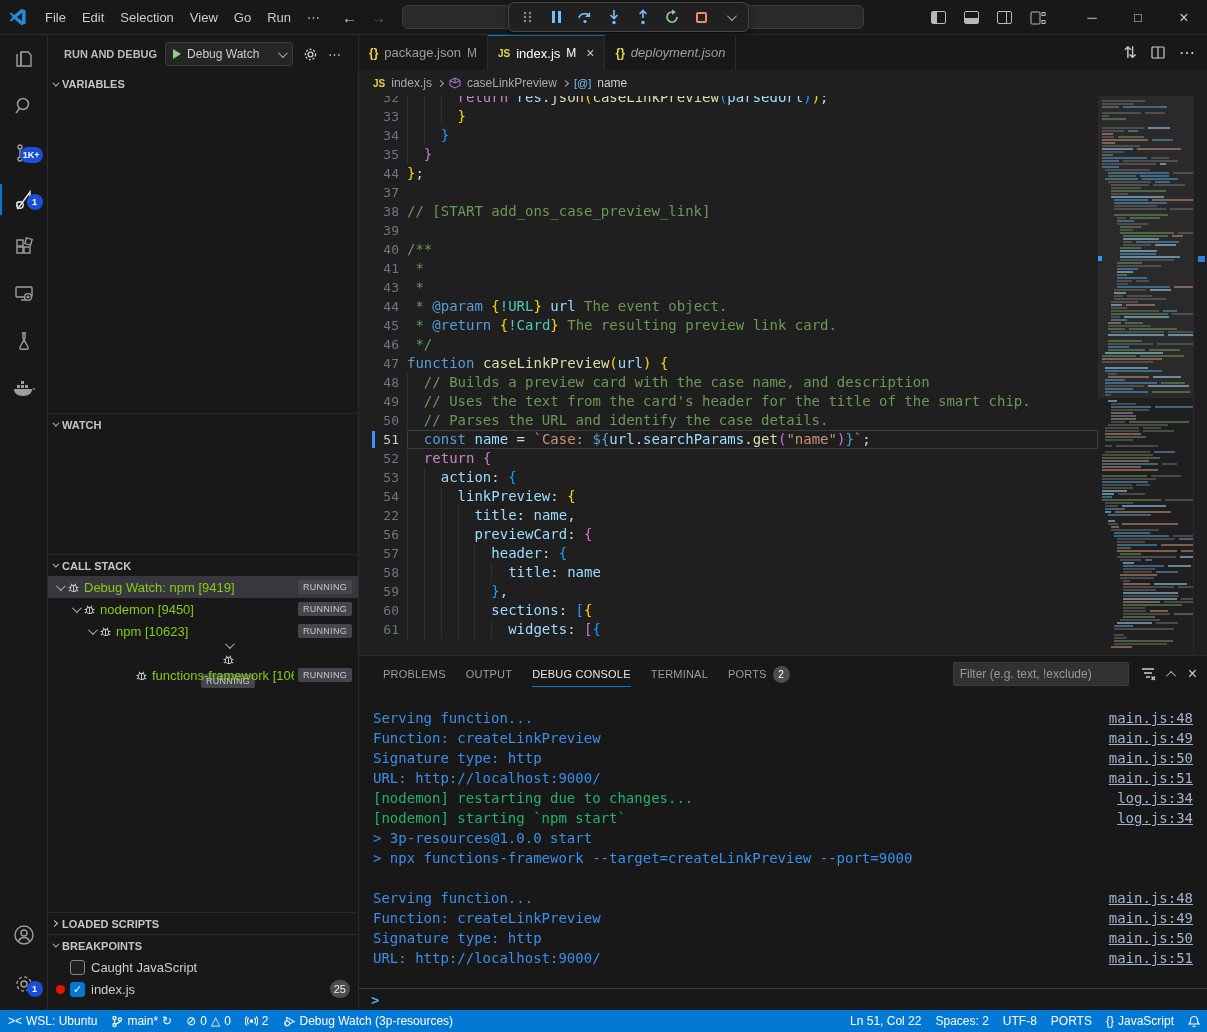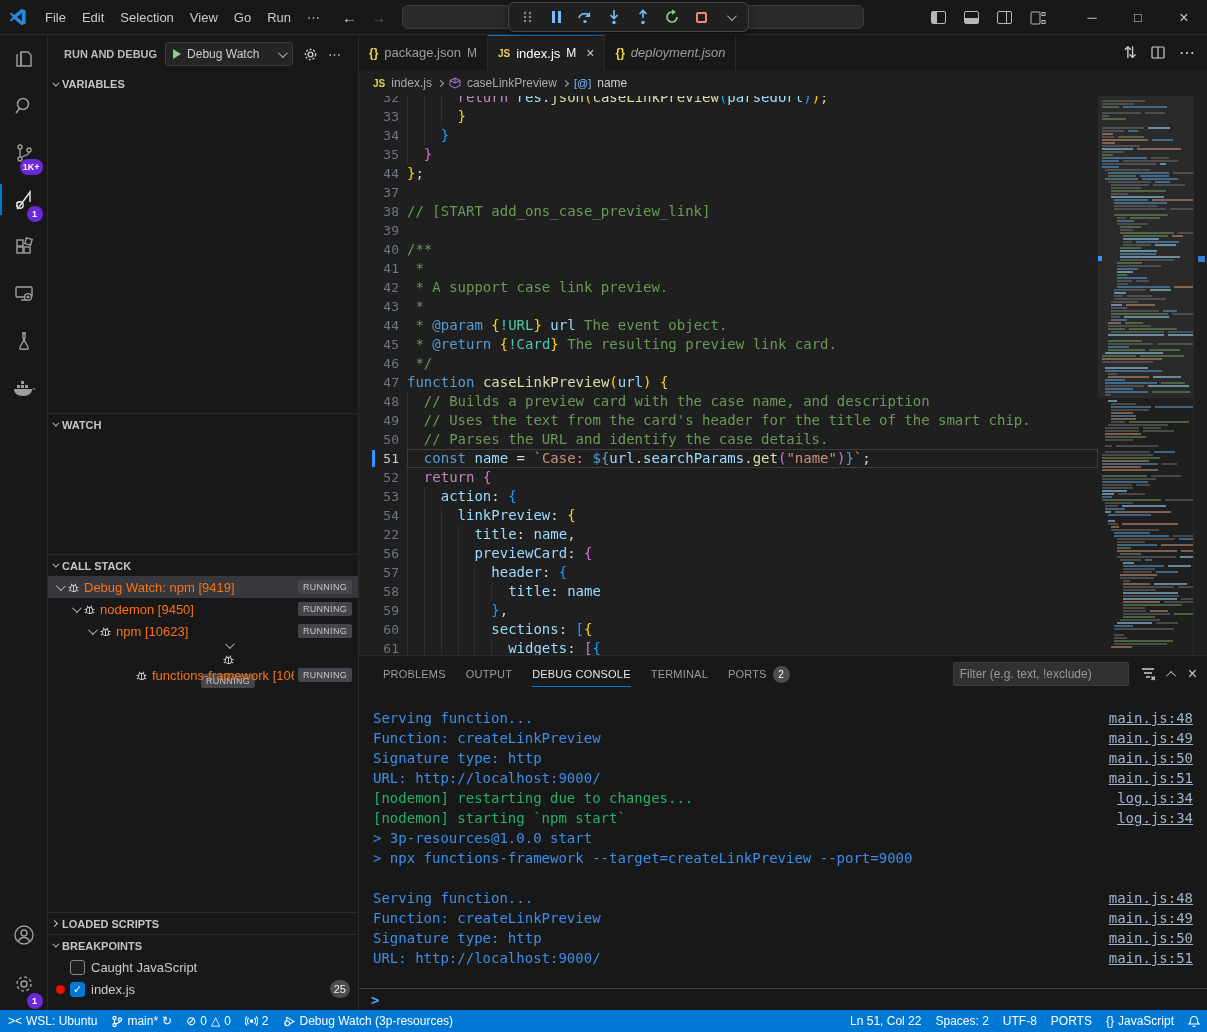--- a/index.html
+++ b/index.html
@@ -39,22 +39,22 @@
   
   .app { display:flex; height:975px; }
 
   
   .activitybar { width:48px; background:#181818; border-right:1px solid #2b2b2b;
     display:flex; flex-direction:column; align-items:center; }
   .act-item { width:48px; height:47px; display:flex; align-items:center; justify-content:center;
     position:relative; color:#9d9d9d; }
   .act-item.active { color:#e7e7e7; }
   .act-item.active::before { content:""; position:absolute; left:0; top:8px; bottom:8px; width:2px; background:#0078d4; }
-  .act-badge { position:absolute; right:5px; bottom:1px; min-width:16px; height:16px; border-radius:9px;
-    background:#6d28d9; color:#fff; font-size:9px; font-weight:bold; display:flex;
+  .act-badge { position:absolute; right:5px; bottom:13px; min-width:16px; height:16px; border-radius:9px;
+    background:#1d4ed8; color:#fff; font-size:9px; font-weight:bold; display:flex;
     align-items:center; justify-content:center; padding:0 3px; }
   .act-spacer { flex:1; }
 
   
   .sidebar { width:311px; background:#181818; border-right:1px solid #2b2b2b;
     display:flex; flex-direction:column; font-size:13px; }
   .sb-header { height:38px; display:flex; align-items:center; padding:0 8px 0 16px; gap:8px; }
   .sb-title { font-size:11px; font-weight:bold; color:#bbbbbb; white-space:nowrap; }
   .cfg-dd { height:24px; background:#252525; border:1px solid #3c3c3c; border-radius:3px;
     display:flex; align-items:center; gap:6px; padding:0 7px; flex:1; max-width:128px; }
@@ -63,21 +63,21 @@
   .cfg-label { font-size:12px; color:#cccccc; white-space:nowrap; overflow:hidden; }
   .sb-hdr-icons { display:flex; align-items:center; gap:10px; margin-left:2px; color:#cccccc; }
   .section-hd { height:22px; display:flex; align-items:center; gap:5px; padding-left:4px;
     font-size:11px; font-weight:bold; color:#c5c5c5; border-top:1px solid #2b2b2b; }
   .section-hd .chev { width:5px; height:5px; border-color:#c5c5c5; }
   .sec-body-vars { height:318px; }
   .sec-body-watch { height:119px; }
   .callstack-body { height:336px; }
   .cs-row { height:22px; display:flex; align-items:center; gap:4px; padding-right:6px; }
   .cs-row.selected { background:#37373d; }
-  .cs-label { flex:1; color:#f97316; white-space:nowrap; overflow:hidden; font-size:13px; }
+  .cs-label { flex:1; color:#84cc16; white-space:nowrap; overflow:hidden; font-size:13px; }
   .run-badge { background:#45454c; color:#c8c8c8; font-size:9px; padding:2px 5px; border-radius:2px; letter-spacing:.3px; }
   .bp-row { height:22px; display:flex; align-items:center; gap:6px; padding-left:8px; padding-right:8px; }
   .bp-dot { width:9px; height:9px; border-radius:50%; background:#e51400; margin-right:-1px; }
   .bp-dot.hidden { visibility:hidden; }
   .checkbox { width:15px; height:15px; border:1px solid #878787; border-radius:3px; background:#1f1f1f; }
   .checkbox.checked { background:#0078d4; border-color:#0078d4; color:#fff; font-size:11px;
     display:flex; align-items:center; justify-content:center; }
   .count-badge { margin-left:auto; min-width:18px; height:18px; border-radius:9px; background:#4d4d4d;
     color:#eee; font-size:11px; display:flex; align-items:center; justify-content:center; padding:0 4px; }
 
@@ -539,25 +539,20 @@
             </div>
             <div class="code-line">
               <span class="gut">40</span>
               <span class="gut-pad"></span>
               <span class="cl-text"><span class="tok-cm">/**</span></span>
             </div>
             <div class="code-line">
               <span class="gut">41</span>
               <span class="gut-pad"></span>
               <span class="cl-text"><span class="tok-cm"> *</span></span>
-            </div>
-            <div class="code-line">
-              <span class="gut">42</span>
-              <span class="gut-pad"></span>
-              <span class="cl-text"><span class="tok-cm"> * A support case link preview.</span></span>
             </div>
             <div class="code-line">
               <span class="gut">43</span>
               <span class="gut-pad"></span>
               <span class="cl-text"><span class="tok-cm"> *</span></span>
             </div>
             <div class="code-line">
               <span class="gut">44</span>
               <span class="gut-pad"></span>
               <span class="cl-text"><span class="tok-cm"> * </span><span class="tok-kw">@param</span><span class="tok-cm"> </span><span class="tok-b1">{</span><span class="tok-ty">!URL</span><span class="tok-b1">}</span><span class="tok-cm"> </span><span class="tok-v">url</span><span class="tok-cm"> The event object.</span></span>

